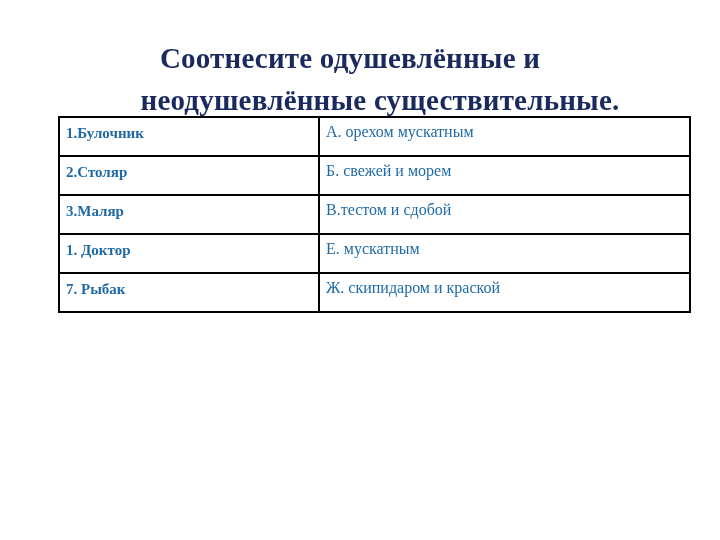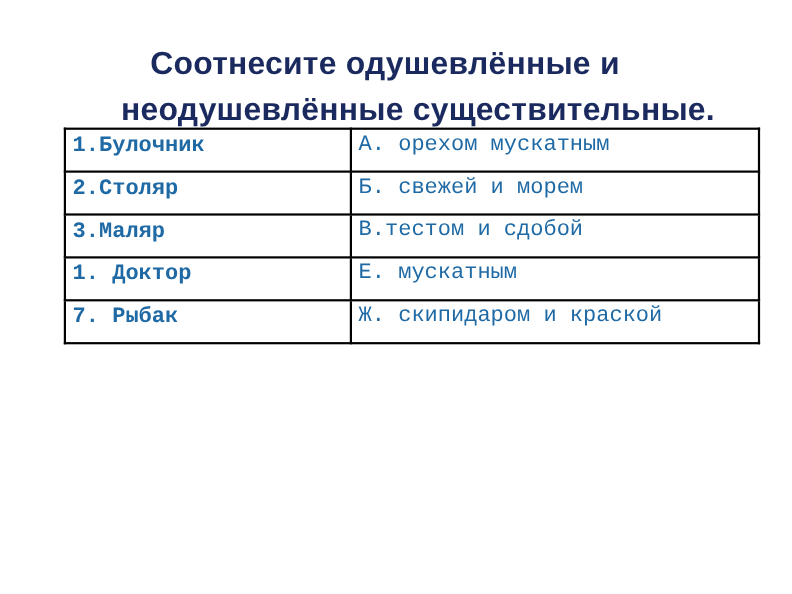--- a/index.html
+++ b/index.html
@@ -12,21 +12,21 @@
       height: 540px;
       position: relative;
       overflow: hidden;
     }
     .title {
       position: absolute;
       left: 0;
       top: 37px;
       width: 720px;
       text-align: center;
-      font-family: Liberation Sans, sans-serif;
+      font-family: Liberation Serif, serif;
       font-weight: bold;
       font-size: 29px;
       line-height: 42px;
       color: #1b2a5e;
       letter-spacing: 0.2px;
     }
     .title .line1 { padding-right: 20px; display: block; }
     .title .line2 { display: block; margin-left: 40px; }
     table.match {
       position: absolute;
@@ -40,28 +40,28 @@
       border: 2px solid #000000;
       height: 35px;
       padding: 0 0 0 6px;
       vertical-align: top;
       line-height: 26px;
       color: #1f6aa5;
       font-size: 15px;
     }
     table.match td.left {
       width: 252px;
-      font-family: Liberation Mono, monospace;
+      font-family: Liberation Serif, serif;
       font-weight: bold;
-      font-size: 20px;
+      font-size: 15px;
       padding-top: 2px;
     }
     table.match td.right {
-      font-family: Liberation Mono, monospace;
-      font-size: 20px;
+      font-family: Liberation Serif, serif;
+      font-size: 16px;
       padding-top: 1px;
     }
   </style>
 </head>
 <body>
 
 <div class="title">
   <span class="line1">Соотнесите одушевлённые и</span>
   <span class="line2">неодушевлённые существительные.</span>
 </div>

